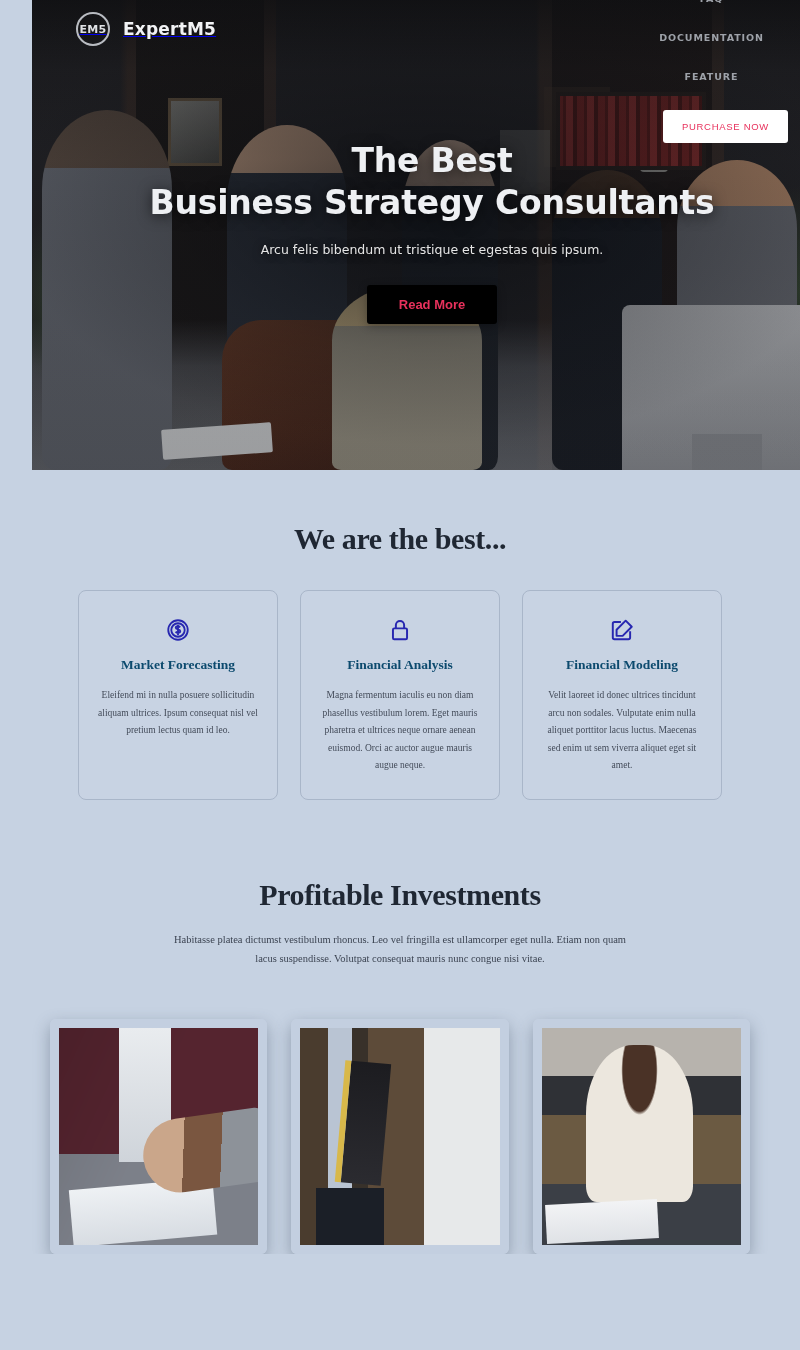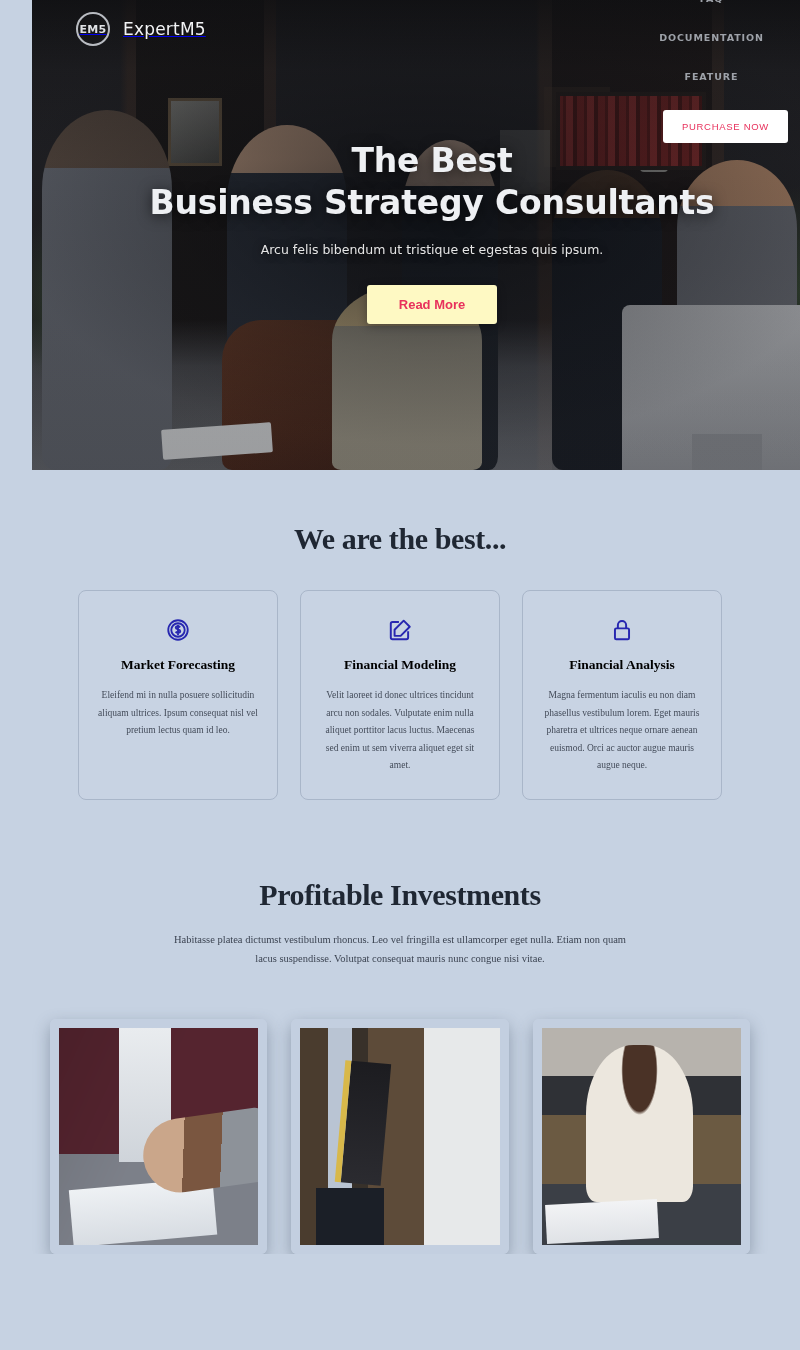--- a/index.html
+++ b/index.html
@@ -112,21 +112,21 @@
   .brand { display:flex; align-items:center; gap:13px; }
   .brand-mark {
     width:34px; height:34px; border-radius:50%;
     border:2px solid #b9bcc2;
     display:flex; align-items:center; justify-content:center;
     font-size:11px; font-weight:bold; color:#dfe1e5;
     letter-spacing:.3px;
     font-family:"DejaVu Sans", sans-serif;
   }
   .brand-name {
-    color:#f2f3f5; font-size:17px; font-weight:normal; letter-spacing:.2px;
+    color:#f2f3f5; font-size:17px; font-weight:bold; letter-spacing:.2px;
   }
   .nav-links {
     margin-left:auto; display:flex; align-items:center; gap:28px;flex-direction:column;
   }
   .nav-link {
     color:#9ea2a9; font-size:9.5px; letter-spacing:.9px;
     text-decoration:none; font-weight:bold; white-space:nowrap;
   }
   .nav-cta {
     margin-left:28px;
@@ -145,21 +145,21 @@
     color:#eef0f3; font-size:33px; font-weight:bold;
     line-height:1.28; letter-spacing:-.2px;
     text-shadow:0 2px 14px rgba(0,0,0,.65);
   }
   .hero-sub {
     margin-top:18px; color:#e5e5e5; font-size:12.5px;
     text-shadow:0 1px 8px rgba(0,0,0,.7);
   }
   .hero-btn {
     margin-top:28px; display:inline-block;
-    background:#fef9c3; color:#e8315c;
+    background:#000000; color:#e8315c;
     font-size:13px; font-weight:bold;
     padding:12px 32px; border:none; border-radius:3px;
     cursor:pointer;
     box-shadow:0 2px 10px rgba(0,0,0,.3);
   }
 
   
   .section { background:#c6d2e2; text-align:center;font-family:Liberation Serif, serif; }
   .sec-title {
     font-size:30px; font-weight:bold; color:#1f2733;
@@ -178,21 +178,21 @@
     margin-top:34px; padding:0 78px;
   }
   .card {
     flex:1; background:#c8d3e3;
     border:1px solid #a9b6c9; border-radius:8px;
     padding:26px 18px 24px;
     text-align:center;
   }
   .card-icon { color:#2727b0; display:flex; justify-content:center; }
   .card-title {
-    margin-top:14px; font-size:13.5px; font-weight:bold; color:#000000;
+    margin-top:14px; font-size:13.5px; font-weight:bold; color:#0c4a6e;
   }
   .card-body {
     margin-top:14px; font-size:9.5px; line-height:1.85; color:#434b59;
   }
 
   
   .sec-invest { padding:78px 0 0; }
   .invest-grid {
     display:flex; justify-content:center; gap:24px;
     margin-top:50px; padding:0 50px;
@@ -313,37 +313,37 @@
           <path d="M14 9.5c-.6-.7-1.4-1-2.2-1-1.1 0-1.9.6-1.9 1.5 0 2 4.2 1 4.2 3 0 .9-.9 1.6-2 1.6-.9 0-1.8-.4-2.3-1.1M12 7.2v9.6"></path>
         </svg>
       </div>
       <h3 class="card-title">Market Forecasting</h3>
       <p class="card-body">Eleifend mi in nulla posuere sollicitudin aliquam ultrices. Ipsum consequat nisl vel pretium lectus quam id leo.</p>
     </div>
 
     <div class="card">
       <div class="card-icon">
         <svg width="26" height="26" viewBox="0 0 24 24" fill="none" stroke="currentColor" stroke-width="1.8">
+          <rect x="5.5" y="10.5" width="13" height="10" rx="1.2"></rect>
+          <path d="M8.2 10.5V7.4a3.8 3.8 0 0 1 7.6 0v3.1"></path>
+        </svg>
+      </div>
+      <h3 class="card-title">Financial Analysis</h3>
+      <p class="card-body">Magna fermentum iaculis eu non diam phasellus vestibulum lorem. Eget mauris pharetra et ultrices neque ornare aenean euismod. Orci ac auctor augue mauris augue neque.</p>
+    </div>
+
+    <div class="card">
+      <div class="card-icon">
+        <svg width="26" height="26" viewBox="0 0 24 24" fill="none" stroke="currentColor" stroke-width="1.8">
           <path d="M19.5 13.2V19a1.6 1.6 0 0 1-1.6 1.6H5.1A1.6 1.6 0 0 1 3.5 19V6.2a1.6 1.6 0 0 1 1.6-1.6h5.9"></path>
           <path d="M15.4 3.4 21 9 12.6 17.4 7 17.4l0-5.6z" stroke-linejoin="round"></path>
         </svg>
       </div>
       <h3 class="card-title">Financial Modeling</h3>
       <p class="card-body">Velit laoreet id donec ultrices tincidunt arcu non sodales. Vulputate enim nulla aliquet porttitor lacus luctus. Maecenas sed enim ut sem viverra aliquet eget sit amet.</p>
-    </div>
-
-    <div class="card">
-      <div class="card-icon">
-        <svg width="26" height="26" viewBox="0 0 24 24" fill="none" stroke="currentColor" stroke-width="1.8">
-          <rect x="5.5" y="10.5" width="13" height="10" rx="1.2"></rect>
-          <path d="M8.2 10.5V7.4a3.8 3.8 0 0 1 7.6 0v3.1"></path>
-        </svg>
-      </div>
-      <h3 class="card-title">Financial Analysis</h3>
-      <p class="card-body">Magna fermentum iaculis eu non diam phasellus vestibulum lorem. Eget mauris pharetra et ultrices neque ornare aenean euismod. Orci ac auctor augue mauris augue neque.</p>
     </div>
 
   </div>
 </section>
 
 <section class="section sec-invest">
   <h2 class="sec-title">Profitable Investments</h2>
   <p class="sec-desc">Habitasse platea dictumst vestibulum rhoncus. Leo vel fringilla est ullamcorper eget nulla. Etiam non quam lacus suspendisse. Volutpat consequat mauris nunc congue nisi vitae.</p>
 
   <div class="invest-grid">

